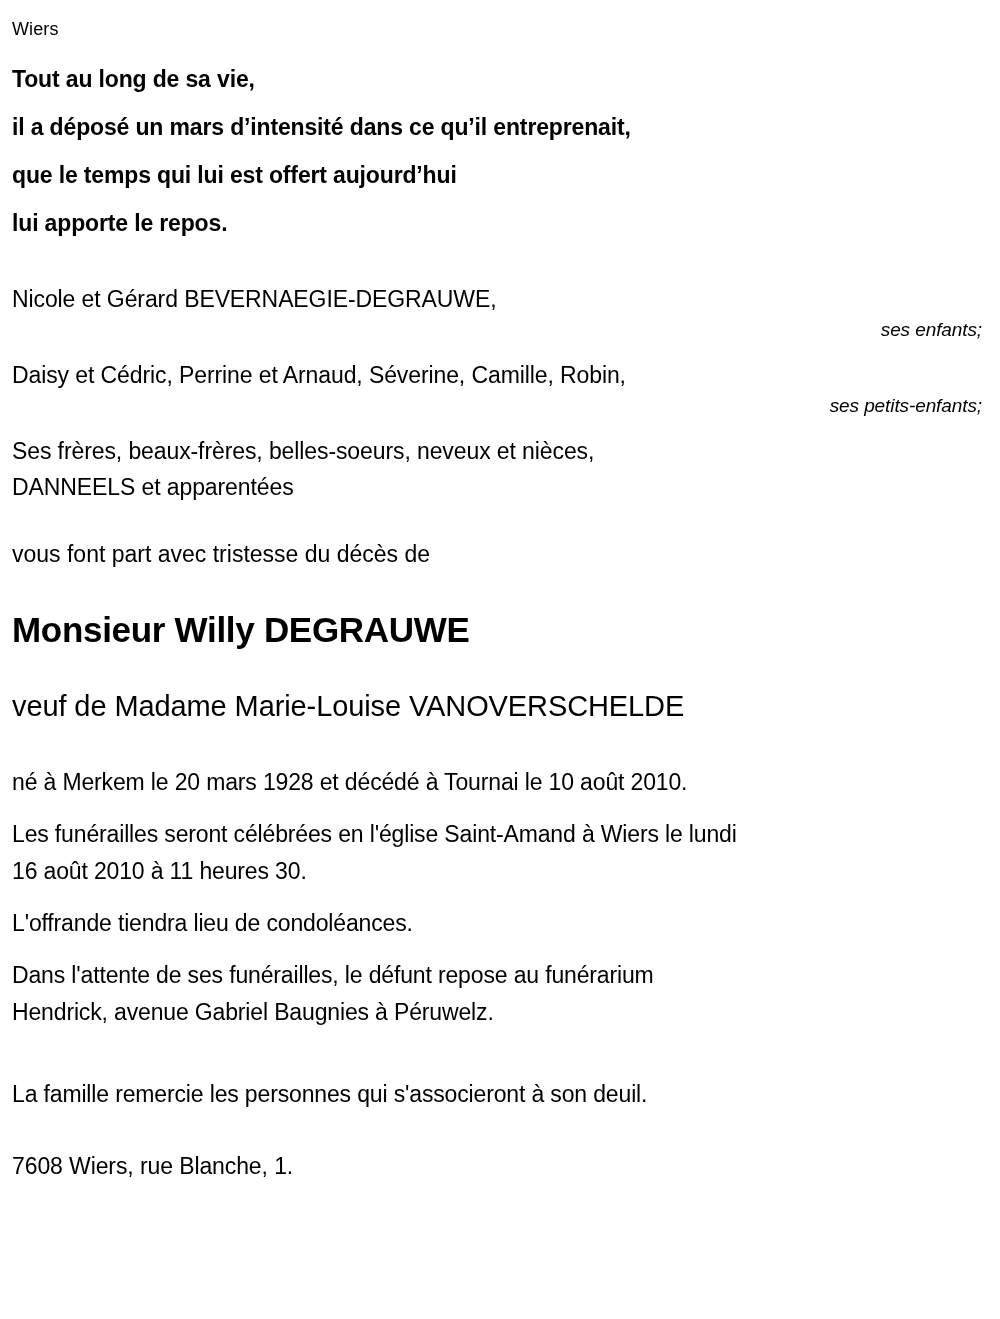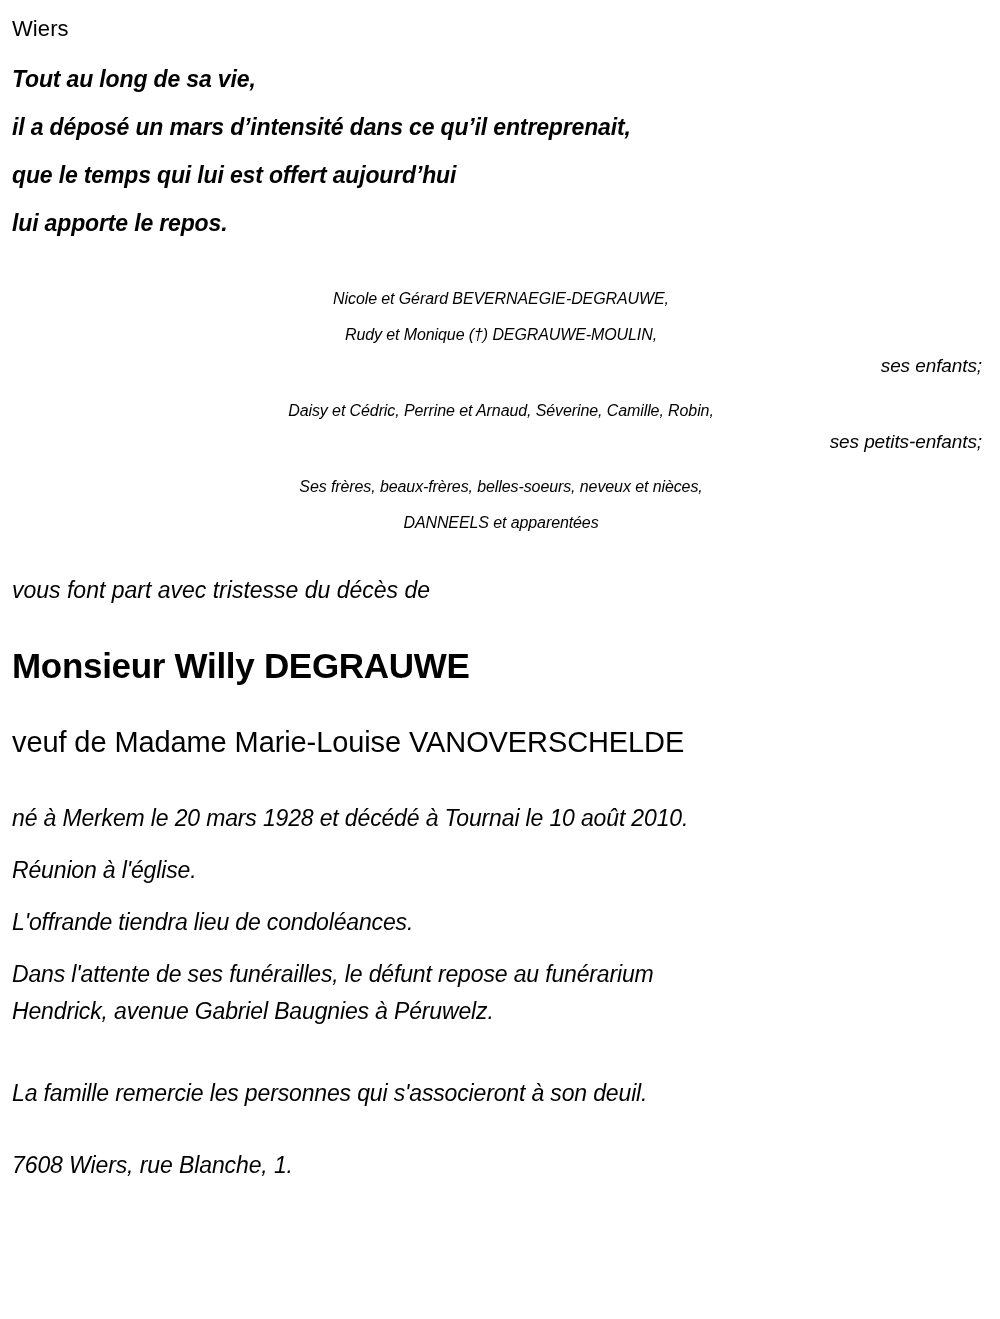--- a/index.html
+++ b/index.html
@@ -21,26 +21,25 @@
     box-sizing: border-box;
     padding: 14px 10px 0 12px;
     overflow: hidden;
   }
 
   
   .line {
     display: block;
     white-space: pre;
     line-height: 1.0;
-    font-style: italic;
   }
 
   
   .locality {
-    font-size: 22px;
+    font-size: 18px;
     line-height: 30px;
     letter-spacing: 0.1px;
   }
 
   
   .verse {
     margin-top: 11px;
   }
   .verse .line {
     font-weight: bold;
@@ -48,24 +47,23 @@
     line-height: 48px;
     letter-spacing: -0.15px;
   }
 
   
   .survivors {
     margin-top: 34px;
   }
   .survivors .line,
   .plain .line {
-    font-size: 16px;
+    font-size: 23px;
     line-height: 36px;
     letter-spacing: -0.1px;
-    text-align: center;
   }
   .group {
     position: relative;
   }
   .group + .group {
     margin-top: 14px;
   }
   .caption {
     display: block;
     text-align: right;
@@ -139,21 +137,20 @@
     <span class="line">Tout au long de sa vie,</span>
     <span class="line">il a déposé un mars d’intensité dans ce qu’il entreprenait,</span>
     <span class="line">que le temps qui lui est offert aujourd’hui</span>
     <span class="line">lui apporte le repos.</span>
   </div>
 
   <div class="survivors">
 
     <div class="group plain">
       <span class="line">Nicole et Gérard BEVERNAEGIE-DEGRAUWE,</span>
-      <span class="line">Rudy et Monique (†) DEGRAUWE-MOULIN,</span>
       <span class="caption">ses enfants;</span>
     </div>
 
     <div class="group plain">
       <span class="line">Daisy et Cédric, Perrine et Arnaud, Séverine, Camille, Robin,</span>
       <span class="caption">ses petits-enfants;</span>
     </div>
 
     <div class="group plain">
       <span class="line">Ses frères, beaux-frères, belles-soeurs, neveux et nièces,</span>
@@ -169,24 +166,25 @@
   <div class="deceased-name">Monsieur Willy DEGRAUWE</div>
 
   <div class="spouse">veuf de Madame Marie-Louise VANOVERSCHELDE</div>
 
   <div class="details">
 
     <div class="para">
       <span class="line">né à Merkem le 20 mars 1928 et décédé à Tournai le 10 août 2010.</span>
     </div>
 
-
-    <div class="para">
-      <span class="line">Réunion à l'église.</span>
-    </div>
+    <div class="para">
+      <span class="line">Les funérailles seront célébrées en l'église Saint-Amand à Wiers le lundi</span>
+      <span class="line">16 août 2010 à 11 heures 30.</span>
+    </div>
+
 
     <div class="para">
       <span class="line">L'offrande tiendra lieu de condoléances.</span>
     </div>
 
     <div class="para">
       <span class="line">Dans l'attente de ses funérailles, le défunt repose au funérarium</span>
       <span class="line">Hendrick, avenue Gabriel Baugnies à Péruwelz.</span>
     </div>
 

